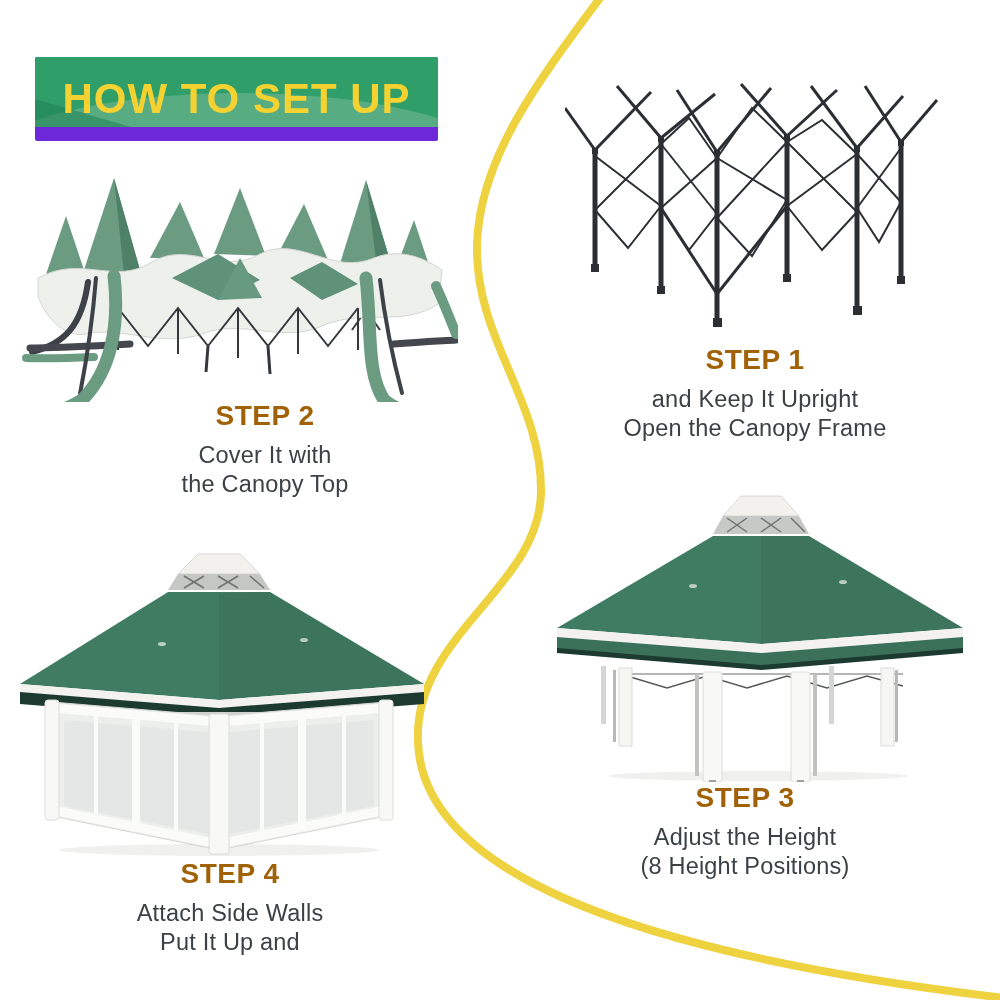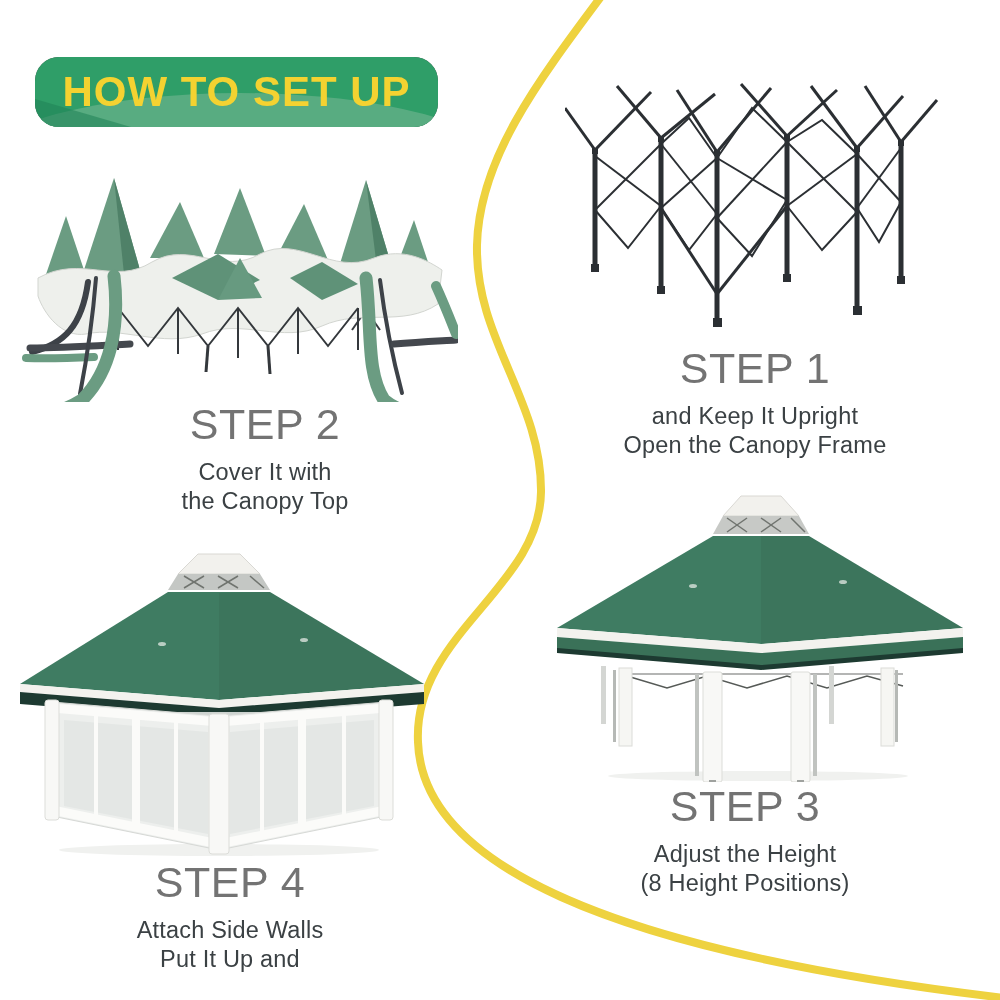--- a/index.html
+++ b/index.html
@@ -1,27 +1,27 @@
 <!DOCTYPE html>
 <html><head>
 <meta charset="utf-8">
 <style>
   html,body{margin:0;padding:0;background:#fff;}
   .canvas{position:relative;width:1000px;height:1000px;background:#ffffff;
           font-family:"Liberation Sans",sans-serif;overflow:hidden;}
   .curve{position:absolute;left:0;top:0;width:1000px;height:1000px;z-index:1;}
-  .banner{position:absolute;left:35px;top:57px;width:403px;height:70px;border-radius:24px;
-          overflow:hidden;background:#404040;z-index:2;}
+  .banner{position:absolute;left:35px;top:57px;width:403px;height:84px;border-radius:2px;
+          overflow:hidden;background:#6d28d9;z-index:2;}
   .banner svg{position:absolute;left:0;top:0;}
   .banner-text{position:absolute;left:0;top:0;width:100%;height:100%;display:flex;
           align-items:center;justify-content:center;font-size:42px;font-weight:800;
           color:#f4d231;letter-spacing:1px;white-space:nowrap;z-index:3;}
   .illus{position:absolute;z-index:2;}
   .step-text{position:absolute;width:400px;text-align:center;z-index:2;}
-  .step-title{font-size:43px;font-weight:400;color:#737373;letter-spacing:.5px;margin-bottom:9px;}
+  .step-title{font-size:28px;font-weight:700;color:#a16207;letter-spacing:.5px;margin-bottom:9px;}
   .step-line{font-size:23.5px;color:#3b4144;line-height:1.24;letter-spacing:.2px;}
   #t-step1{left:555px;top:344px;}
   #t-step2{left:65px;top:400px;}
   #t-step3{left:545px;top:782px;}
   #t-step4{left:30px;top:858px;}
   #il-step1{left:565px;top:78px;}
   #il-step2{left:22px;top:158px;}
   #il-step3{left:543px;top:490px;}
   #il-step4{left:12px;top:550px;}
 </style>

